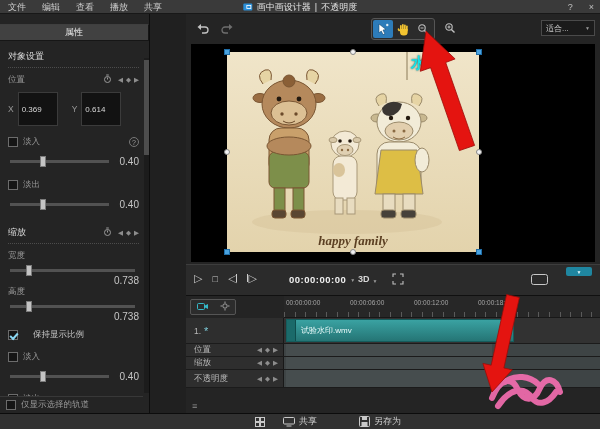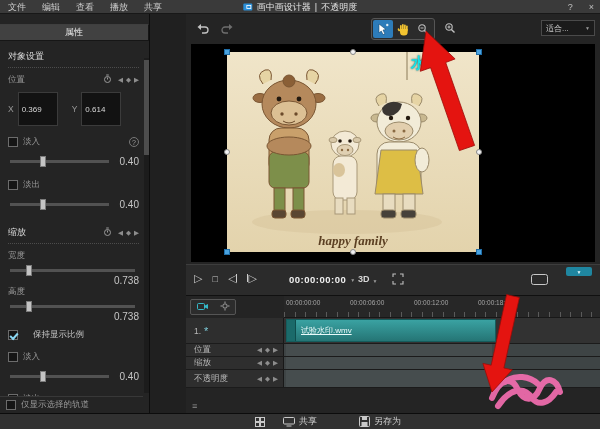--- a/index.html
+++ b/index.html
@@ -68,21 +68,21 @@
   .ruler{position:absolute;left:98px;right:0;top:0;height:22px;background:#272727;border-bottom:1px solid #181818;}
   .ruler .ts{position:absolute;top:3px;font-size:6.5px;color:#a5a5a5;white-space:nowrap;}
   .ticks{position:absolute;left:0;right:0;bottom:0;height:5px;background:repeating-linear-gradient(90deg,#5a5a5a 0,#5a5a5a 1px,transparent 1px,transparent 10.6px);}
   .tl-rows{position:absolute;left:0;right:0;top:22px;}
   .tl-row{position:relative;border-bottom:1px solid #1b1b1b;}
   .tl-cell{position:absolute;left:0;top:0;bottom:0;width:98px;background:#2e2e2e;border-right:1px solid #181818;display:flex;align-items:center;padding-left:8px;color:#b8b8b8;font-size:8.5px;}
   .tl-cell .kf{position:absolute;right:5px;}
   .lane{position:absolute;left:98px;right:0;top:0;bottom:0;background:#323232;}
   .lane.kfl{background:#3e4445;}
   .lit{position:absolute;left:2px;top:0;bottom:0;width:206px;background:#464d4e;}
-  .clip{position:absolute;left:2px;top:1px;bottom:1px;width:210px;background:linear-gradient(#3aa2a2,#257575);border:1px solid #155c5c;display:flex;align-items:center;color:#eafafa;font-size:8px;text-decoration:underline;}
+  .clip{position:absolute;left:2px;top:1px;bottom:1px;width:228px;background:linear-gradient(#3aa2a2,#257575);border:1px solid #155c5c;display:flex;align-items:center;color:#eafafa;font-size:8px;}
   .clip::before{content:"";width:8px;align-self:stretch;background:#1b6a6a;margin-right:5px;border-right:1px solid #0f4d4d;}
   .tl-menu{position:absolute;left:6px;bottom:2px;color:#909090;font-size:9px;}
 
   
   .bottombar{position:absolute;left:0;right:0;bottom:0;height:16px;background:#313131;border-top:1px solid #0c0c0c;display:flex;align-items:center;z-index:5;}
   .bb-spacer{width:246px;}
   .bb-btn{display:flex;gap:4px;align-items:center;color:#d0d0d0;font-size:9px;padding:0 9px;height:100%;}
   .bb-ico{display:flex;align-items:center;}
 
   

